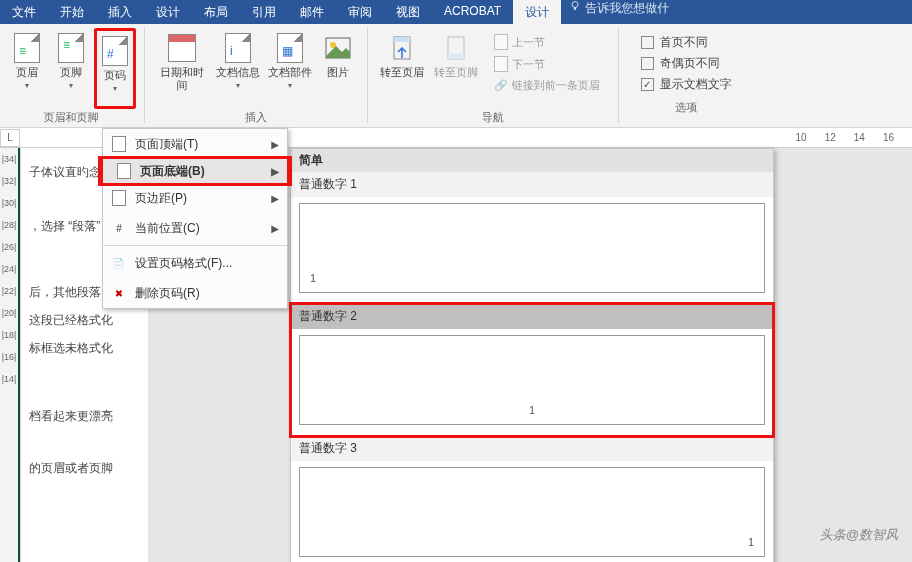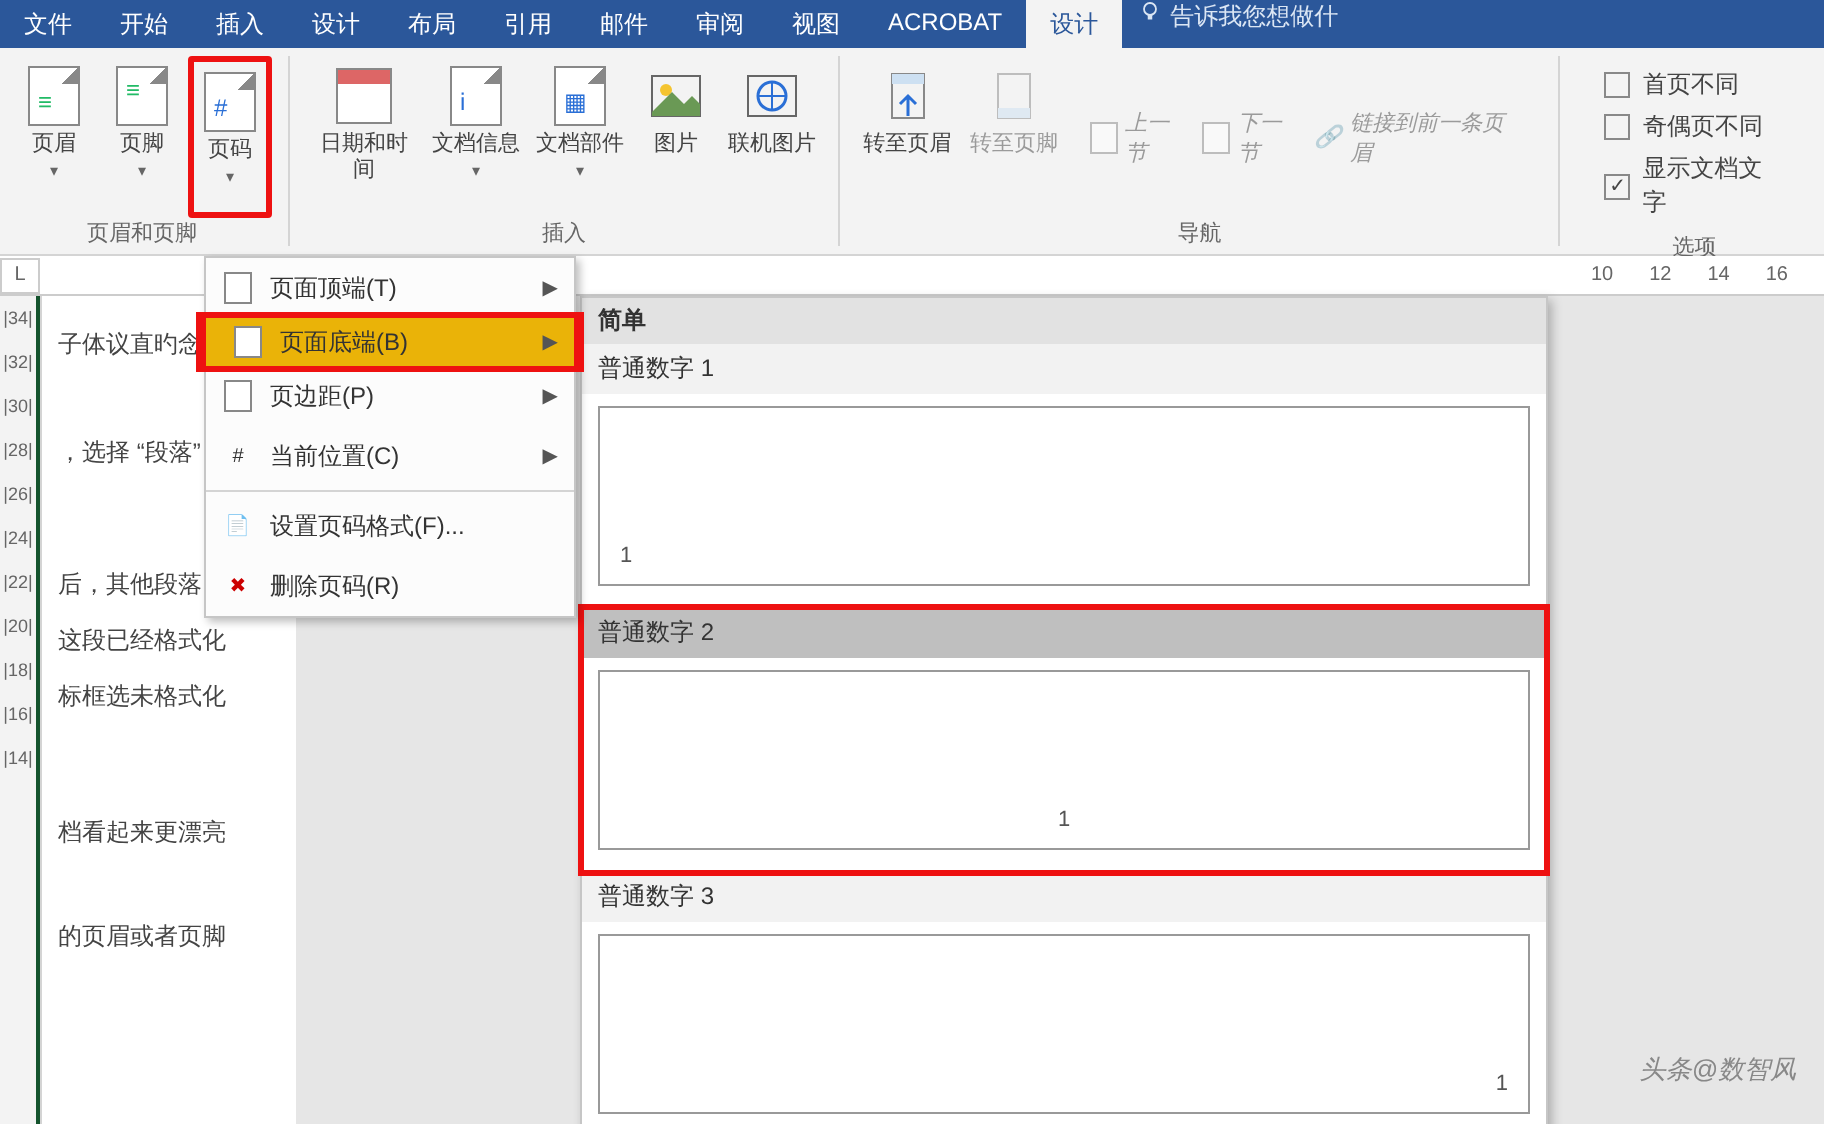--- a/index.html
+++ b/index.html
@@ -16,41 +16,41 @@
 .group { display: flex; flex-direction: column; align-items: center; padding: 4px 6px 2px; }
 .group .btns { display: flex; gap: 2px; flex: 1; }
 .group .gname { font-size: 11px; color: #666; height: 16px; line-height: 16px; }
 .big { display: flex; flex-direction: column; align-items: center; width: 42px; gap: 2px; padding: 4px 2px; cursor: pointer; }
 .big.outlined { border: 3px solid #e11; border-radius: 2px; }
 .big .icon { width: 32px; height: 32px; display: flex; align-items: center; justify-content: center; }
 .big .lbl { font-size: 11px; text-align: center; line-height: 13px; color: #444; }
 .big .dd { font-size: 8px; color: #666; }
 .sep { width: 1px; background: #d4d4d4; margin: 4px 2px; }
 
-.navgroup { display:flex; padding:4px 8px; gap:2px;font-style:italic; }
+.navgroup { display:flex; flex-direction:column; padding:4px 8px; gap:2px; }
 .navbtn { display:flex; align-items:center; gap:4px; font-size:11px; color:#444; padding:2px; cursor:pointer; }
 
 .options { display:flex; flex-direction:column; gap:4px; padding:6px 14px; }
 .checkrow { display:flex; align-items:center; gap:6px; font-size:12px; color:#444; }
 .checkrow .chk { width:13px; height:13px; border:1px solid #888; display:inline-flex; align-items:center; justify-content:center; font-size:10px; }
 
 .ruler-h { height: 20px; background: #fff; border-bottom: 1px solid #ccc; display:flex; align-items:center; font-size:10px; color:#666; position:relative; }
 .ruler-h .Lbox { width:20px; height:18px; border:1px solid #ccc; display:flex; align-items:center; justify-content:center; font-size:10px; }
 .ruler-nums { position:absolute; right:18px; display:flex; gap:18px; }
 .ruler-v { width:20px; background:#f3f3f3; border-right:2px solid #14532d; }
 .ruler-v .tick { font-size:9px; color:#666; text-align:center; padding:6px 0; transform:rotate(0deg); }
 
 .workspace { display:flex; height: calc(562px - 24px - 104px - 20px); }
 .doc-bg { flex:1; background:#e6e6e6; position:relative; display:flex; }
 .doc-right { width:128px; background:#fff; padding:10px 8px; font-size:12px; color:#444; line-height:28px; overflow:hidden; border-left:1px solid #d4d4d4; }
 .doc-right p { white-space:nowrap; }
 
 .dropdown { position:absolute; left:102px; top:128px; width:186px; background:#fcfcfc; border:1px solid #c6c6c6; box-shadow:2px 2px 4px rgba(0,0,0,0.25); z-index:5; }
 .dropdown .item { display:flex; align-items:center; height:30px; padding:0 8px; gap:8px; cursor:pointer; position:relative; color:#333; }
-.dropdown .item.sel { background:#eab308; border:3px solid #e11; border-left-width:5px; border-right-width:5px; margin:-3px -5px; padding:0 13px 0 13px; z-index:2; }
+.dropdown .item.sel { background:#e5e5e5; border:3px solid #e11; border-left-width:5px; border-right-width:5px; margin:-3px -5px; padding:0 13px 0 13px; z-index:2;font-weight:bold; }
 .dropdown .item .arr { position:absolute; right:8px; font-size:10px; color:#555; }
 .dropdown .item .mi { width:16px; height:16px; display:flex; align-items:center; justify-content:center; font-size:10px; }
 .dl-sep { height:1px; background:#d4d4d4; margin:2px 0; }
 
 .gallery { position:absolute; left:290px; top:148px; width:484px; background:#fff; border:1px solid #c6c6c6; box-shadow:2px 2px 5px rgba(0,0,0,0.25); z-index:4; }
 .gallery .ghead { background:#e2e2e2; font-size:12px; font-weight:bold; color:#333; padding:3px 8px; }
 .gallery .gitem { border-bottom:1px solid #d4d4d4; }
 .gallery .gtitle { font-size:12px; color:#333; padding:4px 8px; background:#f2f2f2; }
 .gallery .gprev { height:90px; margin:6px 8px 10px; border:1px solid #999; position:relative; background:#fff; }
 .gallery .gprev .pn { position:absolute; font-size:11px; color:#555; }
@@ -154,30 +154,20 @@
       <div class="big">
         <div class="icon">
             <svg width="28" height="28" viewBox="0 0 28 28">
               <rect x="2" y="4" width="24" height="20" fill="none" stroke="#666"></rect>
               <circle cx="9" cy="11" r="3" fill="#f4c430"></circle>
               <path d="M2 22 L12 12 L18 18 L22 14 L26 18 V24 H2 Z" fill="#6a9955"></path>
             </svg>
           </div>
         <div class="lbl">图片</div>
       </div>
-      <div class="big" style="width:50px">
-        <div class="icon">
-            <svg width="28" height="28" viewBox="0 0 28 28">
-              <rect x="2" y="4" width="24" height="20" fill="none" stroke="#666"></rect>
-              <circle cx="14" cy="14" r="7" fill="none" stroke="#2a6fd6" stroke-width="1.5"></circle>
-              <path d="M7 14 H21 M14 7 V21" stroke="#2a6fd6"></path>
-            </svg>
-          </div>
-        <div class="lbl">联机图片</div>
-      </div>
     </div>
     <div class="gname">插入</div>
   </div>
   <div class="sep"></div>
   <div class="group">
     <div class="btns">
       <div class="big" style="width:52px">
         <div class="icon">
             <svg width="28" height="28" viewBox="0 0 28 28">
               <rect x="6" y="3" width="16" height="22" fill="none" stroke="#888"></rect>

